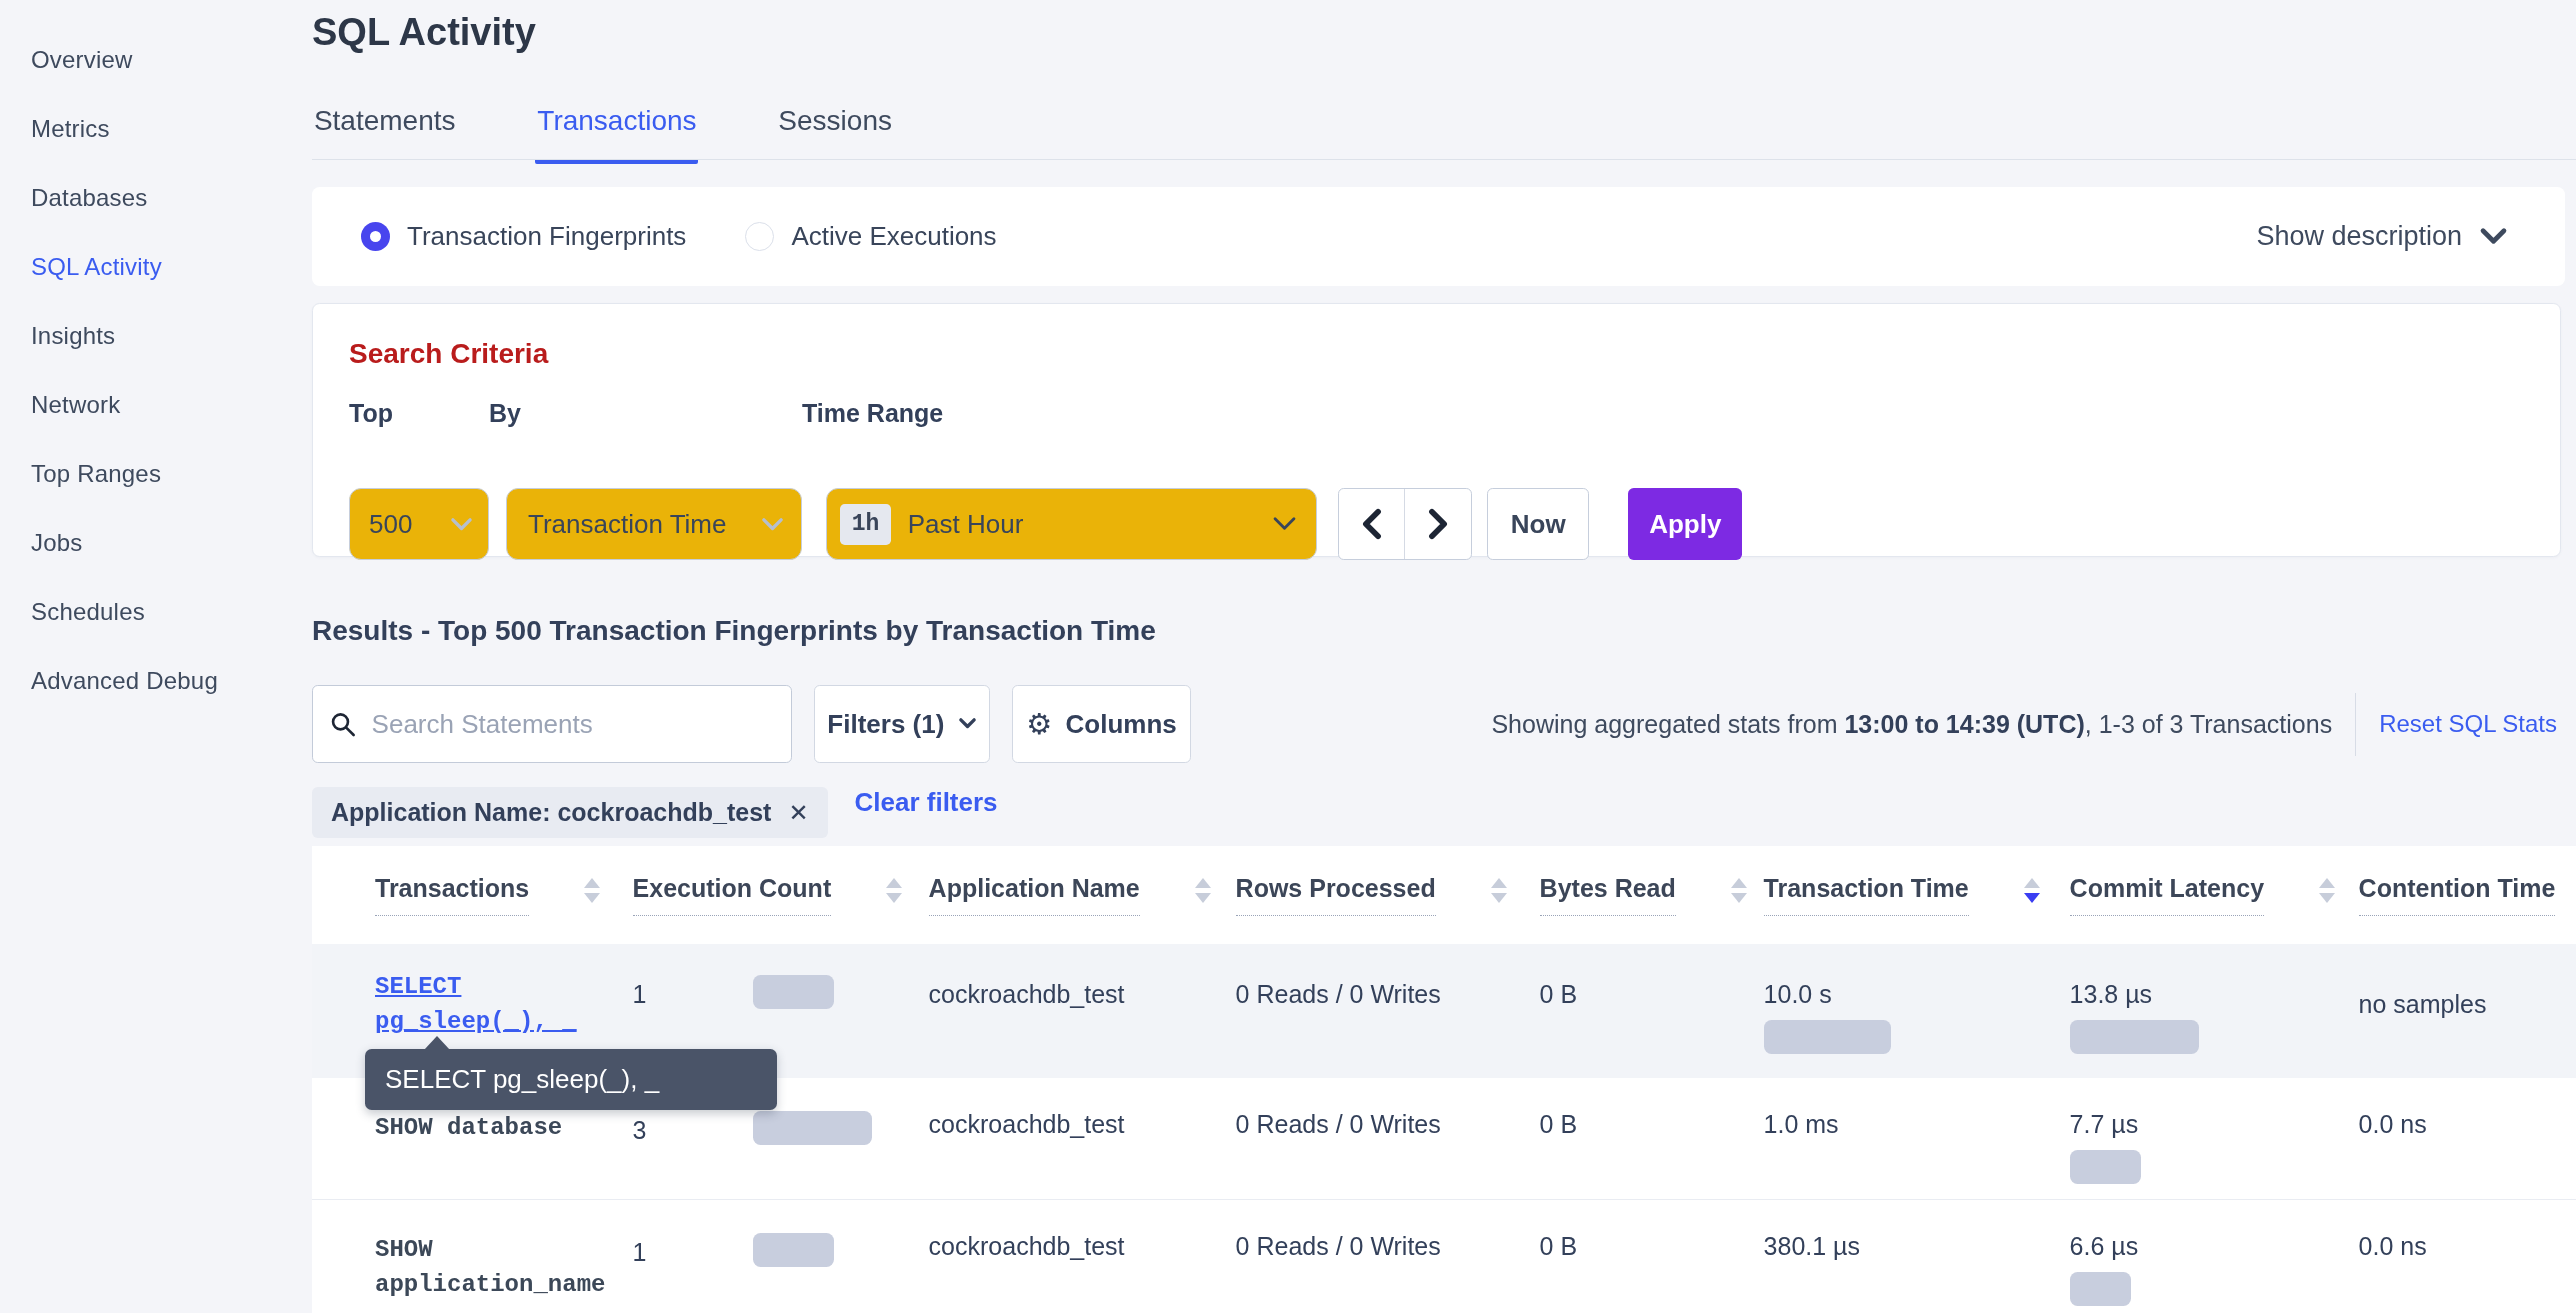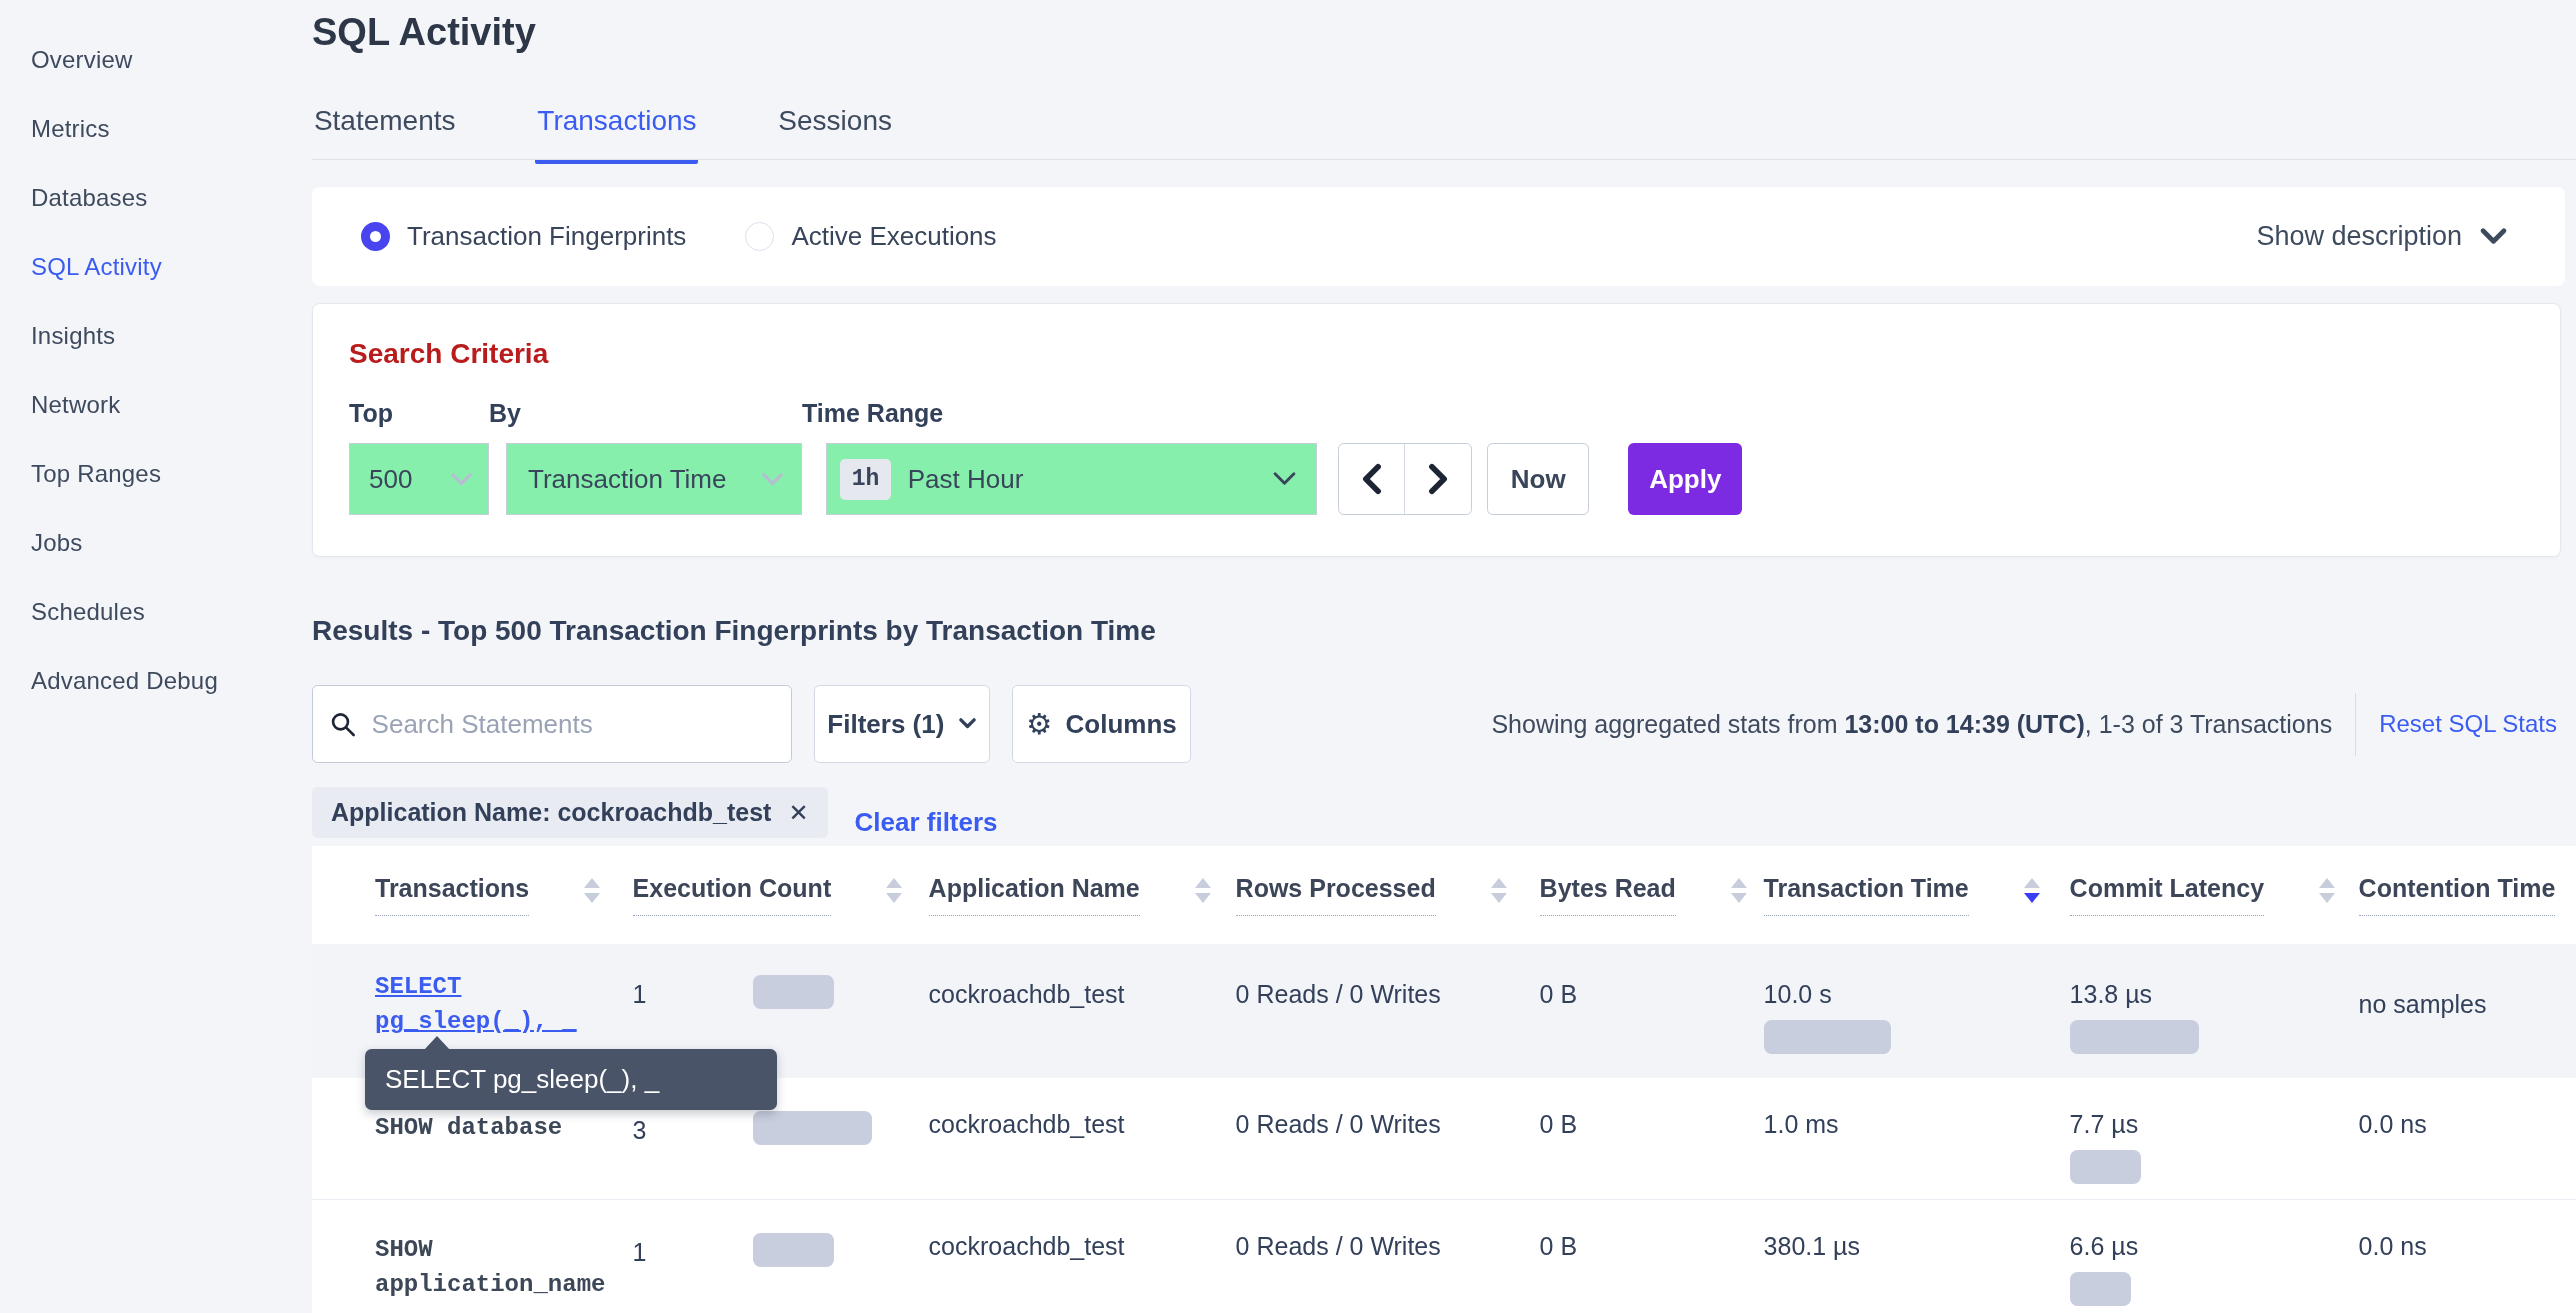--- a/index.html
+++ b/index.html
@@ -39,22 +39,22 @@
     font-size:27px; color:#3e4a5e; cursor:pointer; }
 
   
   .criteria-card { position:absolute; left:312px; top:303px; width:2249px; height:254px;
     background:#fff; border:1px solid #e3e7ef; border-radius:7.6px; padding:34px 0 0 36px;
     box-shadow:0 1px 2.9px rgba(60,70,100,.04); }
   .criteria-title { font-size:28px; font-weight:bold; color:#b91c1c; }
   .criteria-row { position:absolute; left:36px; top:95px; display:flex; align-items:flex-end; }
   .field { display:flex; flex-direction:column; }
   .field-label { font-size:25px; font-weight:bold; color:#33405a; margin-bottom:15.3px; }
-  .select { height:72px; border:1px solid #c6cedc; border-radius:0; background:#86efac;
-    display:flex; align-items:center; font-size:26px; color:#39455a; cursor:pointer; }
+  .select { height:72px; border:1px solid #c6cedc; border-radius:12px; background:#eab308;
+    display:flex; align-items:center; font-size:26px; color:#39455a; cursor:pointer;margin-top:45px; }
   .select .chev { margin-left:auto; }
   .sel-top { width:140px; padding:0 15.3px 0 19px; }
   .sel-by { width:296px; padding:0 17px 0 21px; margin-left:17px; }
   .sel-time { width:491px; padding:0 19px 0 13.3px; margin-left:24px; }
   .badge-1h { background:#e5e8ef; border-radius:4.8px; font-size:23px; font-weight:bold;
     padding:7.6px 11.4px; margin-right:17px; font-family:"Liberation Mono","DejaVu Sans Mono",monospace; }
   .pager { width:134px; height:72px; margin-left:21px; border:1px solid #c6cedc; border-radius:5.7px;
     background:#fff; display:flex; }
   .pager-btn { width:50%; display:flex; align-items:center; justify-content:center; cursor:pointer; }
   .pager-btn:first-child { border-right:1px solid #d5dae4; }
@@ -79,21 +79,21 @@
   .btn-filters { width:176px; }
   .btn-columns { width:179px; }
   .gear { font-size:29px; font-weight:normal; }
   .stats-row { position:absolute; right:0; top:685px; height:78px; display:flex; align-items:center;
     padding-right:19px; }
   .stats-text { font-size:25px; color:#3e4a5e; white-space:nowrap; }
   .stats-text b { color:#33405a; }
   .stats-divider { width:1px; height:63px; background:#d7dce6; margin:0 23px; }
   .reset-link { font-size:24px; color:#3a5cf0; cursor:pointer; white-space:nowrap; }
 
-  .chip-row { position:absolute; left:312px; top:787px; display:flex; align-items:flex-end; gap:27px; }
+  .chip-row { position:absolute; left:312px; top:787px; display:flex; align-items:flex-start; gap:27px; }
   .chip { height:51px; background:#e8ebf2; border-radius:5.7px; display:flex; align-items:center;
     gap:17px; padding:0 19px; font-size:25px; font-weight:bold; color:#33405a; }
   .chip-x { font-size:24px; cursor:pointer; font-weight:normal; }
   .clear-filters { font-size:26px; font-weight:bold; color:#3a5cf0; cursor:pointer; }
 
   
   .table { position:absolute; left:312px; top:846px; right:0; bottom:0; background:#fff; }
   .tr { display:grid; grid-template-columns:313px 296px 307px 304px 224px 306px 289px 226px; }
   .th, .td { padding-left:7.6px; overflow:hidden; }
   .th:first-child, .td:first-child { padding-left:63px; }

